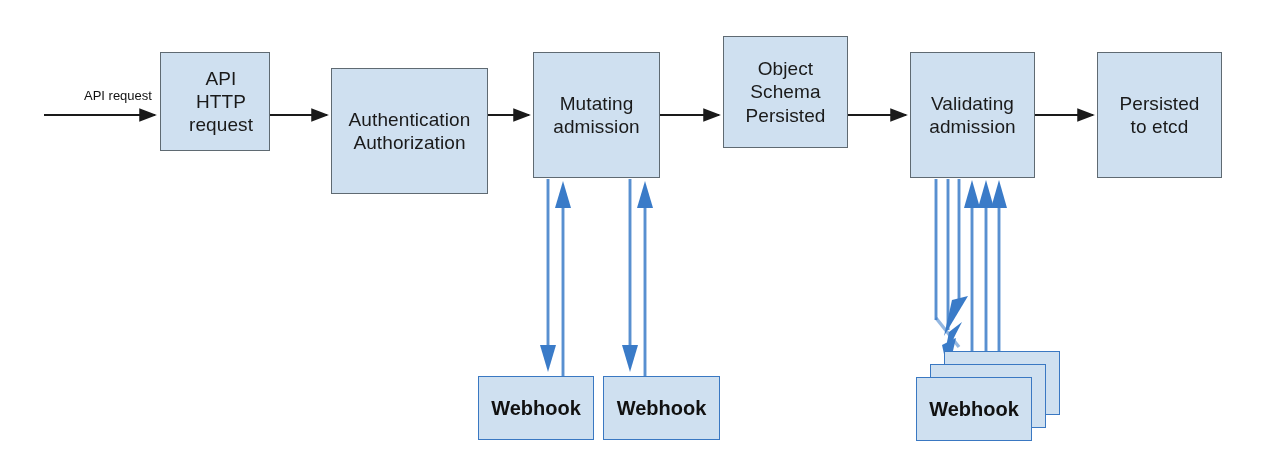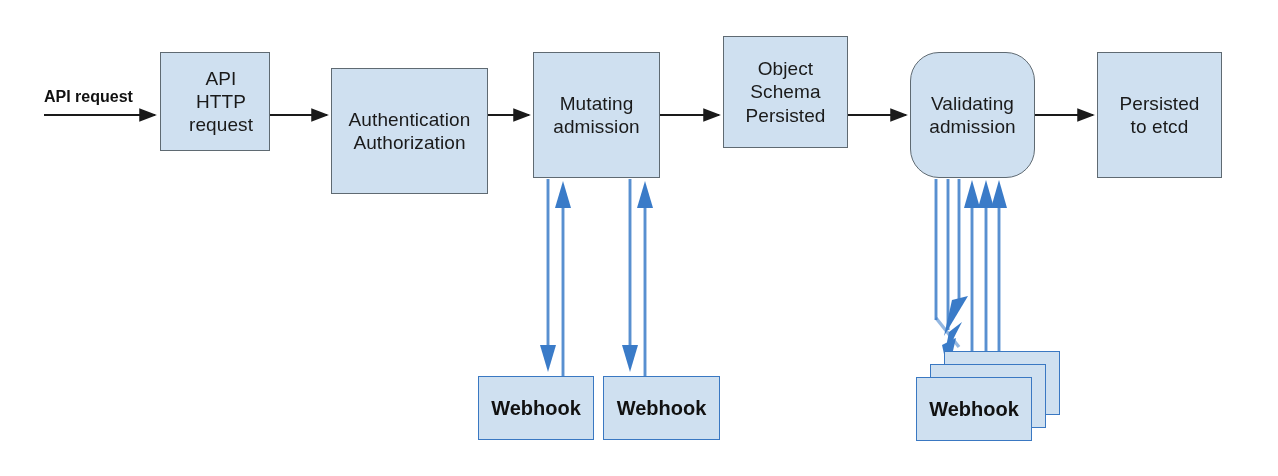--- a/index.html
+++ b/index.html
@@ -55,24 +55,25 @@
     font-weight: 600;
   }
   .webhook-ghost {
     position: absolute;
     box-sizing: border-box;
     background: #cfe0f0;
     border: 1.8px solid #3a78c2;
   }
   .request-label {
     position: absolute;
-    font-size: 16px;
-    font-weight: bold;
+    font-size: 13px;
+    font-weight: normal;
     color: #111111;
     white-space: nowrap;
+    margin-left: 40px;
   }
 </style>
 </head>
 <body>
 
 <div id="canvas">
 
   <svg class="svg-layer" viewBox="0 0 1278 476">
     <defs>
       <marker id="blk" markerWidth="9" markerHeight="9" refX="7.5" refY="3.6" orient="auto" markerUnits="strokeWidth">
@@ -126,21 +127,21 @@
   </div>
 
   <div class="node" style="left:723px; top:36px; width:125px; height:112px;">
     <div class="lines">
       <div>Object</div>
       <div>Schema</div>
       <div>Persisted</div>
     </div>
   </div>
 
-  <div class="node" style="left:910px; top:52px; width:125px; height:126px;border-radius:29px;">
+  <div class="node" style="left:910px; top:52px; width:125px; height:126px;">
     <div class="lines">
       <div>Validating</div>
       <div>admission</div>
     </div>
   </div>
 
   <div class="node" style="left:1097px; top:52px; width:125px; height:126px;">
     <div class="lines">
       <div>Persisted</div>
       <div>to etcd</div>

